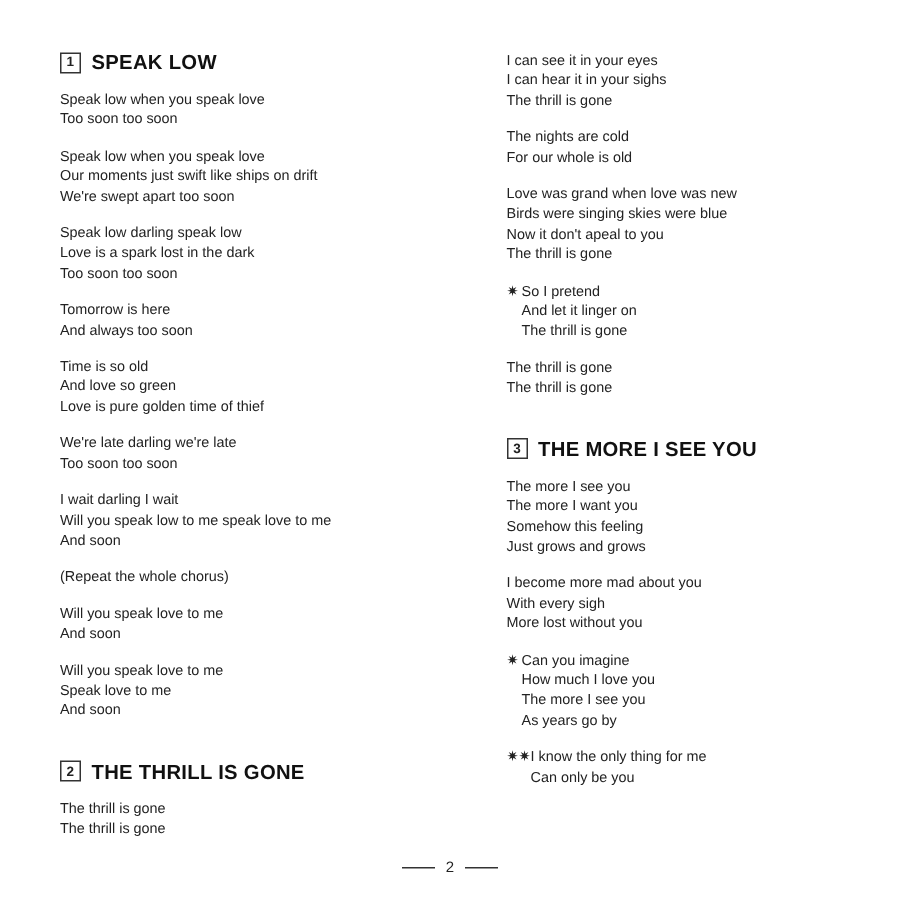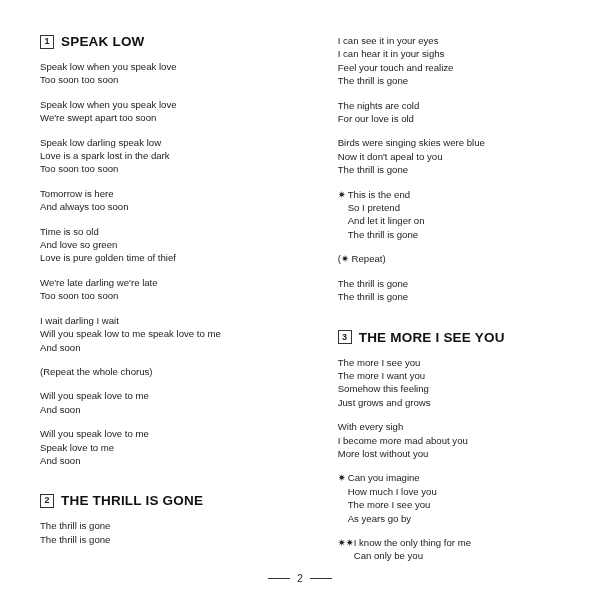--- a/index.html
+++ b/index.html
@@ -120,20 +120,21 @@
         <span>SPEAK LOW</span>
       </div>
 
       <div class="stanza">
         <div class="line">Speak low when you speak love</div>
         <div class="line">Too soon too soon</div>
       </div>
 
       <div class="stanza">
         <div class="line">Speak low when you speak love</div>
+        <div class="line">Our moments just swift like ships on drift</div>
         <div class="line">We're swept apart too soon</div>
       </div>
 
       <div class="stanza">
         <div class="line">Speak low darling speak low</div>
         <div class="line">Love is a spark lost in the dark</div>
         <div class="line">Too soon too soon</div>
       </div>
 
       <div class="stanza">
@@ -183,67 +184,63 @@
         <div class="line">The thrill is gone</div>
       </div>
 
     </div>
 
     <div class="col col-right">
 
       <div class="stanza">
         <div class="line">I can see it in your eyes</div>
         <div class="line">I can hear it in your sighs</div>
-        <div class="line">Feel your touch and realize</div>
         <div class="line">The thrill is gone</div>
       </div>
 
       <div class="stanza">
         <div class="line">The nights are cold</div>
-        <div class="line">For our love is old</div>
-      </div>
-
-      <div class="stanza">
+        <div class="line">For our whole is old</div>
+      </div>
+
+      <div class="stanza">
+        <div class="line">Love was grand when love was new</div>
         <div class="line">Birds were singing skies were blue</div>
         <div class="line">Now it don't apeal to you</div>
         <div class="line">The thrill is gone</div>
       </div>
 
       <div class="stanza marked">
         <span class="mark">✷</span>
-        <div class="line">This is the end</div>
         <div class="line">So I pretend</div>
         <div class="line">And let it linger on</div>
         <div class="line">The thrill is gone</div>
       </div>
 
-      <div class="stanza">
-        <div class="line">(✷ Repeat)</div>
-      </div>
 
       <div class="stanza">
         <div class="line">The thrill is gone</div>
         <div class="line">The thrill is gone</div>
       </div>
 
       <div class="song-title spaced-top">
         <span class="num-box">3</span>
         <span>THE MORE I SEE YOU</span>
       </div>
 
       <div class="stanza">
         <div class="line">The more I see you</div>
         <div class="line">The more I want you</div>
         <div class="line">Somehow this feeling</div>
         <div class="line">Just grows and grows</div>
       </div>
 
       <div class="stanza">
+        <div class="line">I become more mad about you</div>
         <div class="line">With every sigh</div>
-        <div class="line">I become more mad about you</div>
         <div class="line">More lost without you</div>
       </div>
 
       <div class="stanza marked">
         <span class="mark">✷</span>
         <div class="line">Can you imagine</div>
         <div class="line">How much I love you</div>
         <div class="line">The more I see you</div>
         <div class="line">As years go by</div>
       </div>

